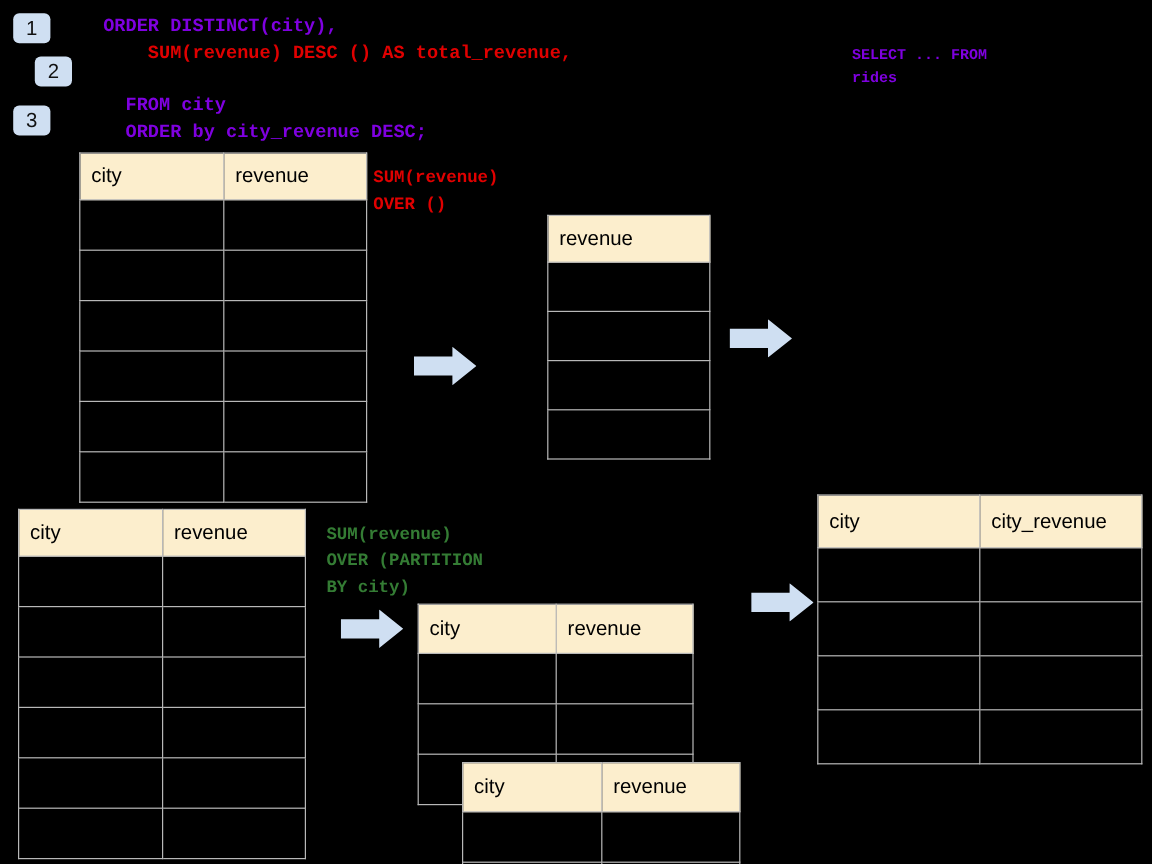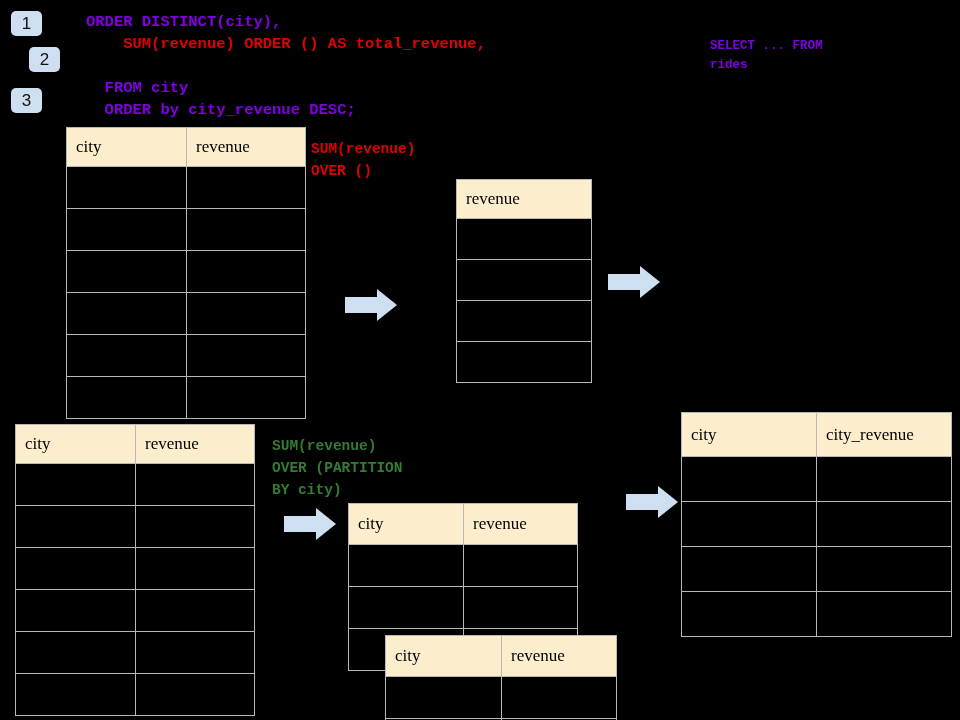--- a/index.html
+++ b/index.html
@@ -66,21 +66,21 @@
     border: 1px solid #b8b8b8;
   }
   .tbl td {
     border: 1px solid #b8b8b8;
     padding: 0;
     background: #000000;
   }
   .tbl td.hdr {
     background: #fceecd;
     color: #000000;
-    font-family: Liberation Serif, serif;
+    font-family: Liberation Sans, sans-serif;
     font-size: 17px;
     padding: 0 0 0 9px;
     vertical-align: middle;
     text-align: left;
   }
 
   
   .arrow {
     position: absolute;
   }
@@ -88,21 +88,21 @@
 </head>
 <body>
 
 <div id="canvas">
 
   <div class="badge" style="left:11px; top:11px;">1</div>
   <div class="badge" style="left:29px; top:47px;">2</div>
   <div class="badge" style="left:11px; top:88px;">3</div>
 
   <div class="code c-purple" style="left:86px; top:11px;">ORDER DISTINCT(city),</div>
-  <div class="code c-red" style="left:86px; top:33px;">    SUM(revenue) ORDER () AS total_revenue,</div>
+  <div class="code c-red" style="left:86px; top:33px;">    SUM(revenue) DESC () AS total_revenue,</div>
   <div class="code c-purple" style="left:86px; top:77px;">  FROM city</div>
   <div class="code c-purple" style="left:86px; top:99px;text-align:right;">  ORDER by city_revenue DESC;</div>
 
   <div class="code small c-purple" style="left:710px; top:37px;">SELECT ... FROM
 rides</div>
 
   <div class="anno c-red" style="left:311px; top:138px;">SUM(revenue)
 OVER ()</div>
 
   <div class="anno c-green" style="left:272px; top:435px;">SUM(revenue)

